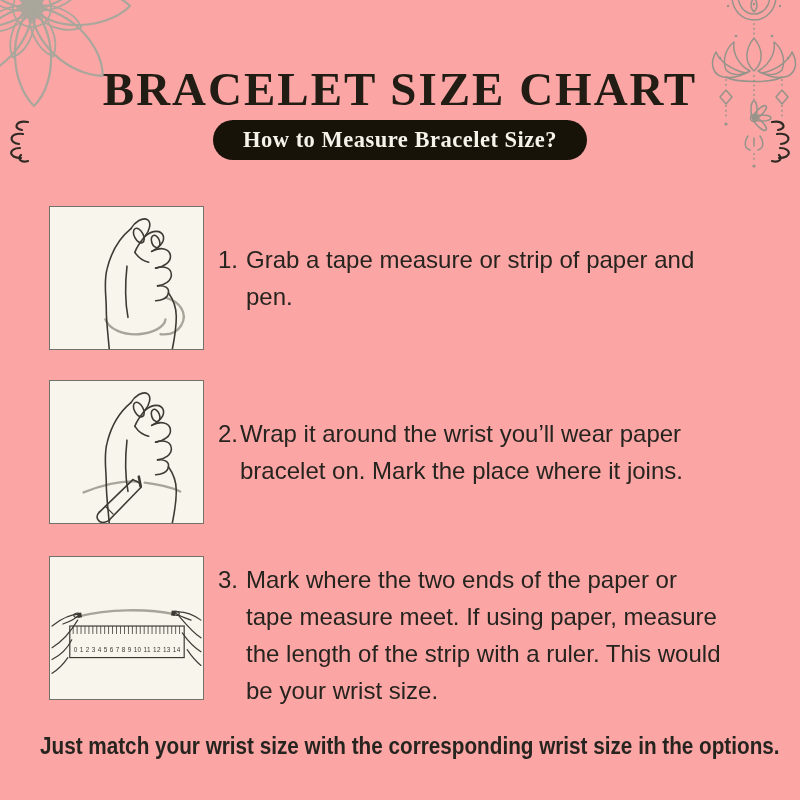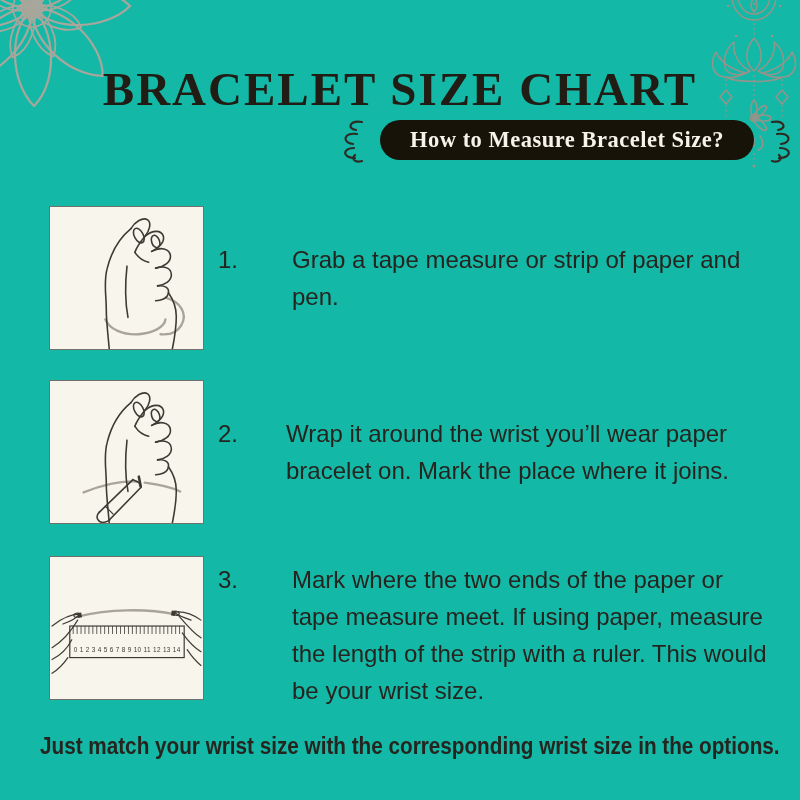--- a/index.html
+++ b/index.html
@@ -1,47 +1,47 @@
 <!DOCTYPE html>
 <html><head>
 <meta charset="utf-8">
 <style>
   html,body{margin:0;padding:0;}
   body{width:800px;height:800px;font-family:"Liberation Sans",sans-serif;}
-  .page{position:relative;width:800px;height:800px;background:#14b8a6;overflow:hidden;}
+  .page{position:relative;width:800px;height:800px;background:#fca5a5;overflow:hidden;}
 
   
   .mandala{position:absolute;left:-88px;top:-112px;width:240px;height:240px;}
   .lotus{position:absolute;left:692px;top:-4px;width:120px;height:176px;}
 
   
   .title{position:absolute;top:64px;left:0;width:800px;height:50px;line-height:50px;
          text-align:center;font-family:"Liberation Serif",serif;font-weight:700;
          font-size:47px;letter-spacing:2px;color:#211c14;}
   .banner-row{position:absolute;top:117px;left:0;width:800px;height:46px;
-              display:flex;justify-content:flex-end;align-items:center;gap:12px;}
+              display:flex;justify-content:space-between;align-items:center;gap:12px;}
   .flourish{width:34px;height:46px;flex:0 0 auto;}
   .flourish.right{transform:scaleX(-1);}
   .pill{background:#171309;color:#f6f3ea;border-radius:24px;padding:7px 30px;
         font-family:"Liberation Serif",serif;font-weight:700;font-size:22.5px;
         letter-spacing:0.5px;white-space:nowrap;}
 
   
   .step-row{position:absolute;left:49px;width:726px;display:flex;align-items:center;}
   .row1{top:206px;height:144px;}
   .row2{top:380px;height:144px;}
   .row3{top:556px;height:144px;}
   .illus{flex:0 0 auto;width:155px;height:144px;background:#f8f5ec;
          border:1px solid #74716a;box-sizing:border-box;}
   .illus svg{width:100%;height:100%;display:block;}
   .step-text-wrap{display:flex;margin-left:14px;font-size:24px;line-height:37px;color:#26241f;}
   .row3 .step-text-wrap{margin-top:14px;}
   .step-num{flex:0 0 auto;margin-right:8px;}
   .row2 .step-num{margin-right:2px;}
-  .step-text{max-width:478px;margin-left:46px;}
+  .step-text{max-width:478px;}
 
   
   .footer{position:absolute;top:733px;left:0;width:800px;text-align:center;
           font-weight:700;font-size:23px;color:#26241f;
           transform:scaleX(0.9);transform-origin:50% 50%;white-space:nowrap;}
 
   
   .ink{stroke:#3d3a34;fill:none;stroke-width:1.6;stroke-linecap:round;stroke-linejoin:round;}
   .ink-thin{stroke:#3d3a34;fill:none;stroke-width:1.2;stroke-linecap:round;}
   .tape{stroke:#a8a49a;fill:none;stroke-width:2.4;stroke-linecap:round;}

